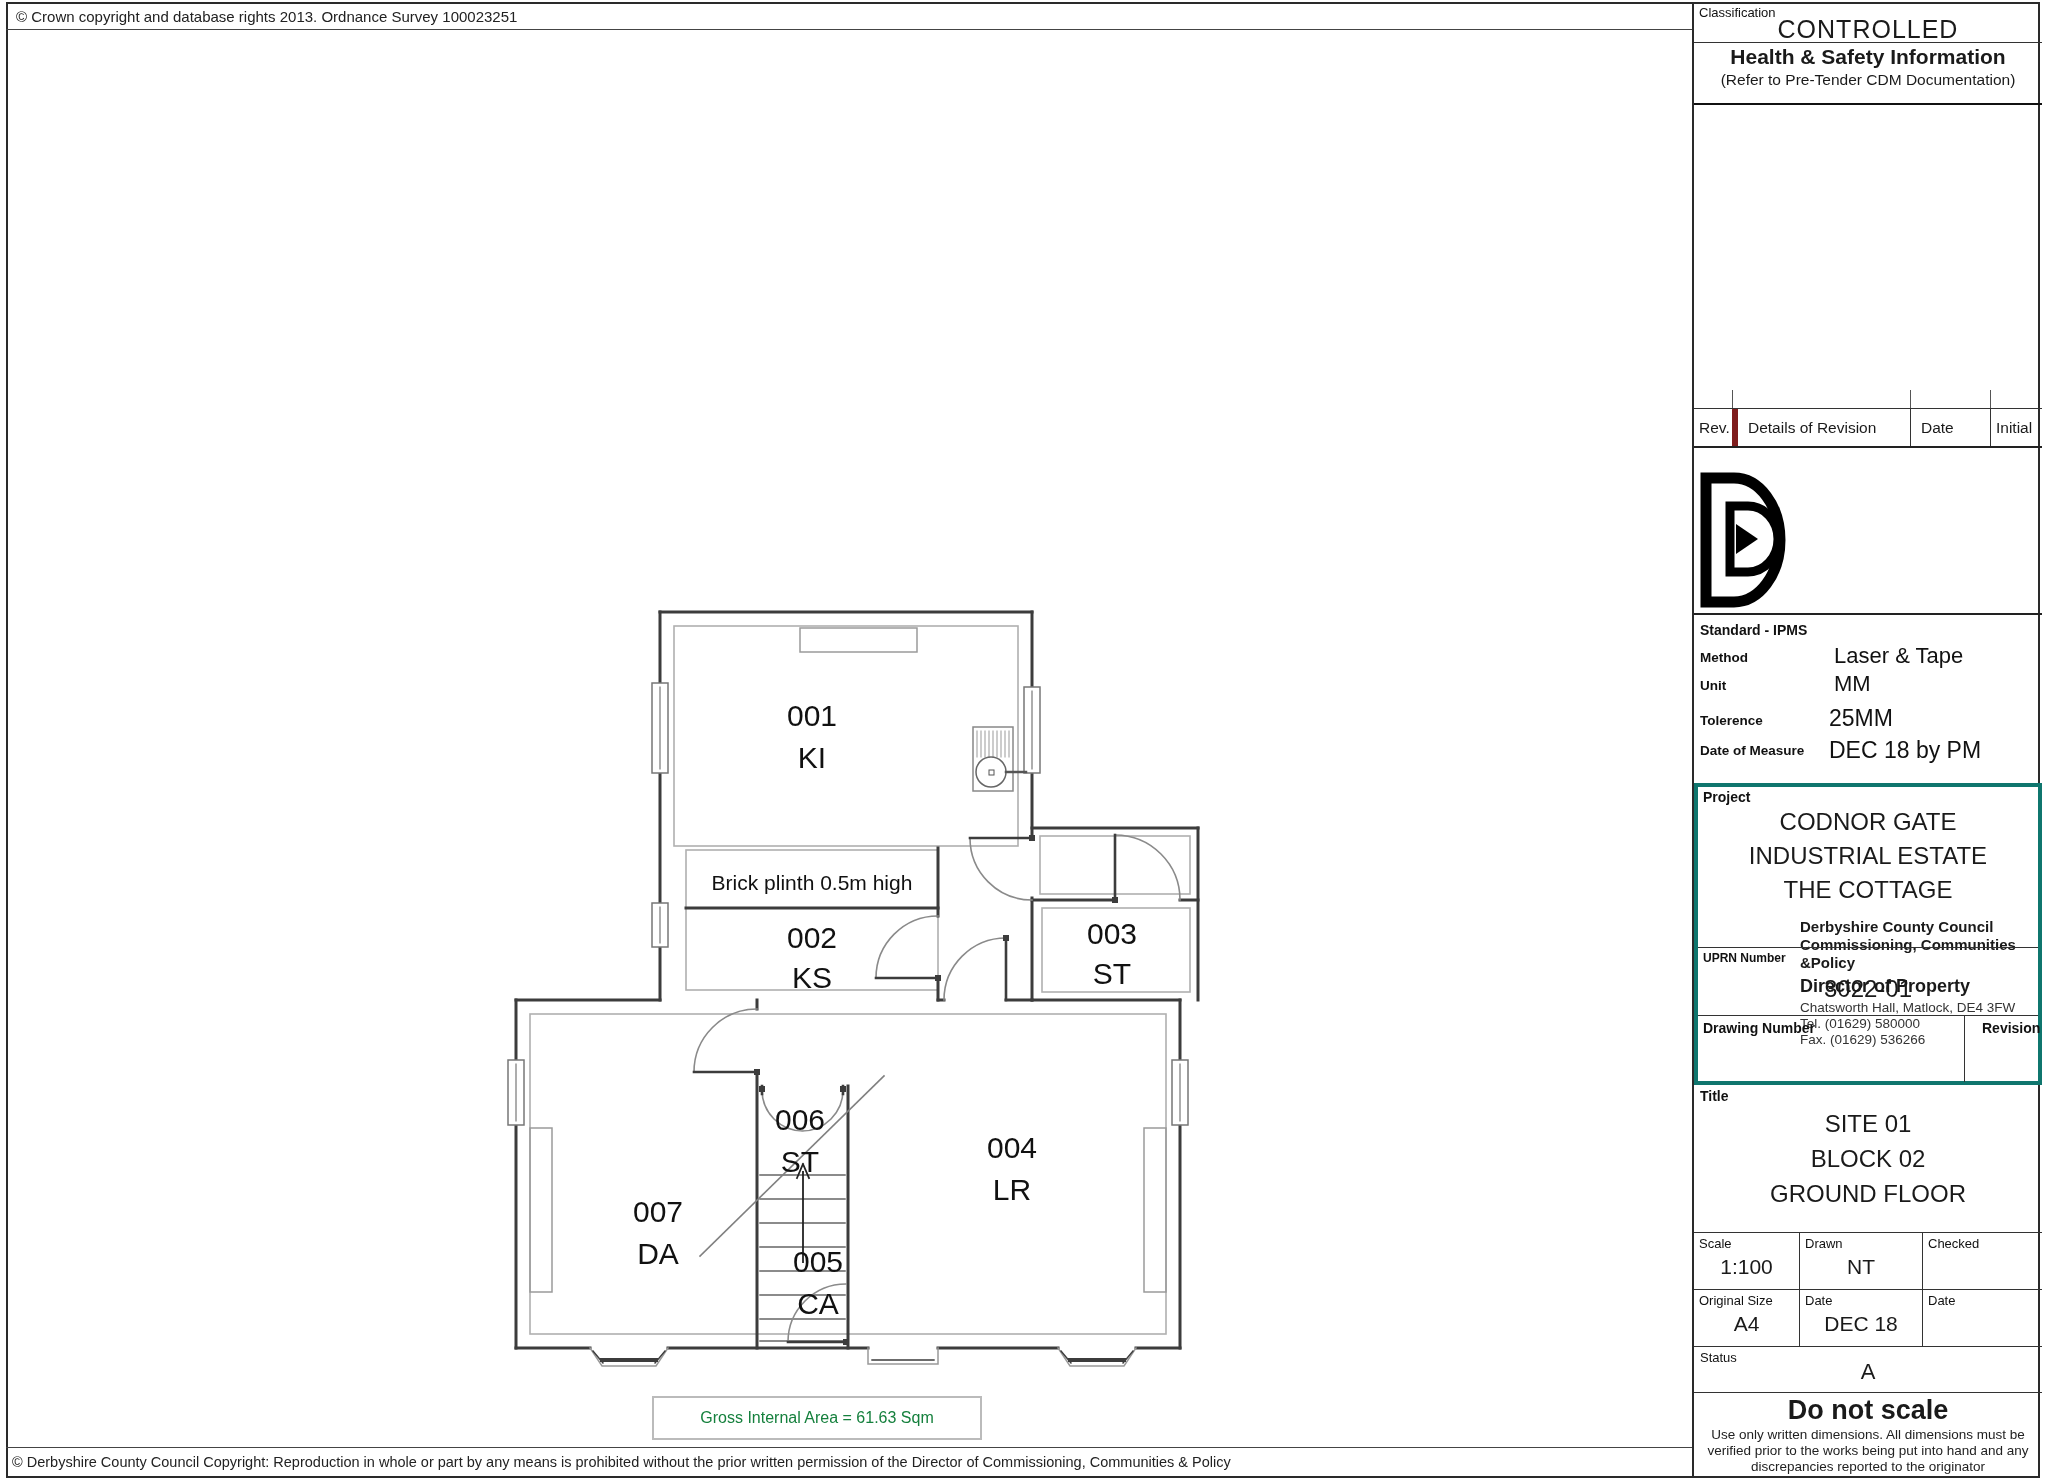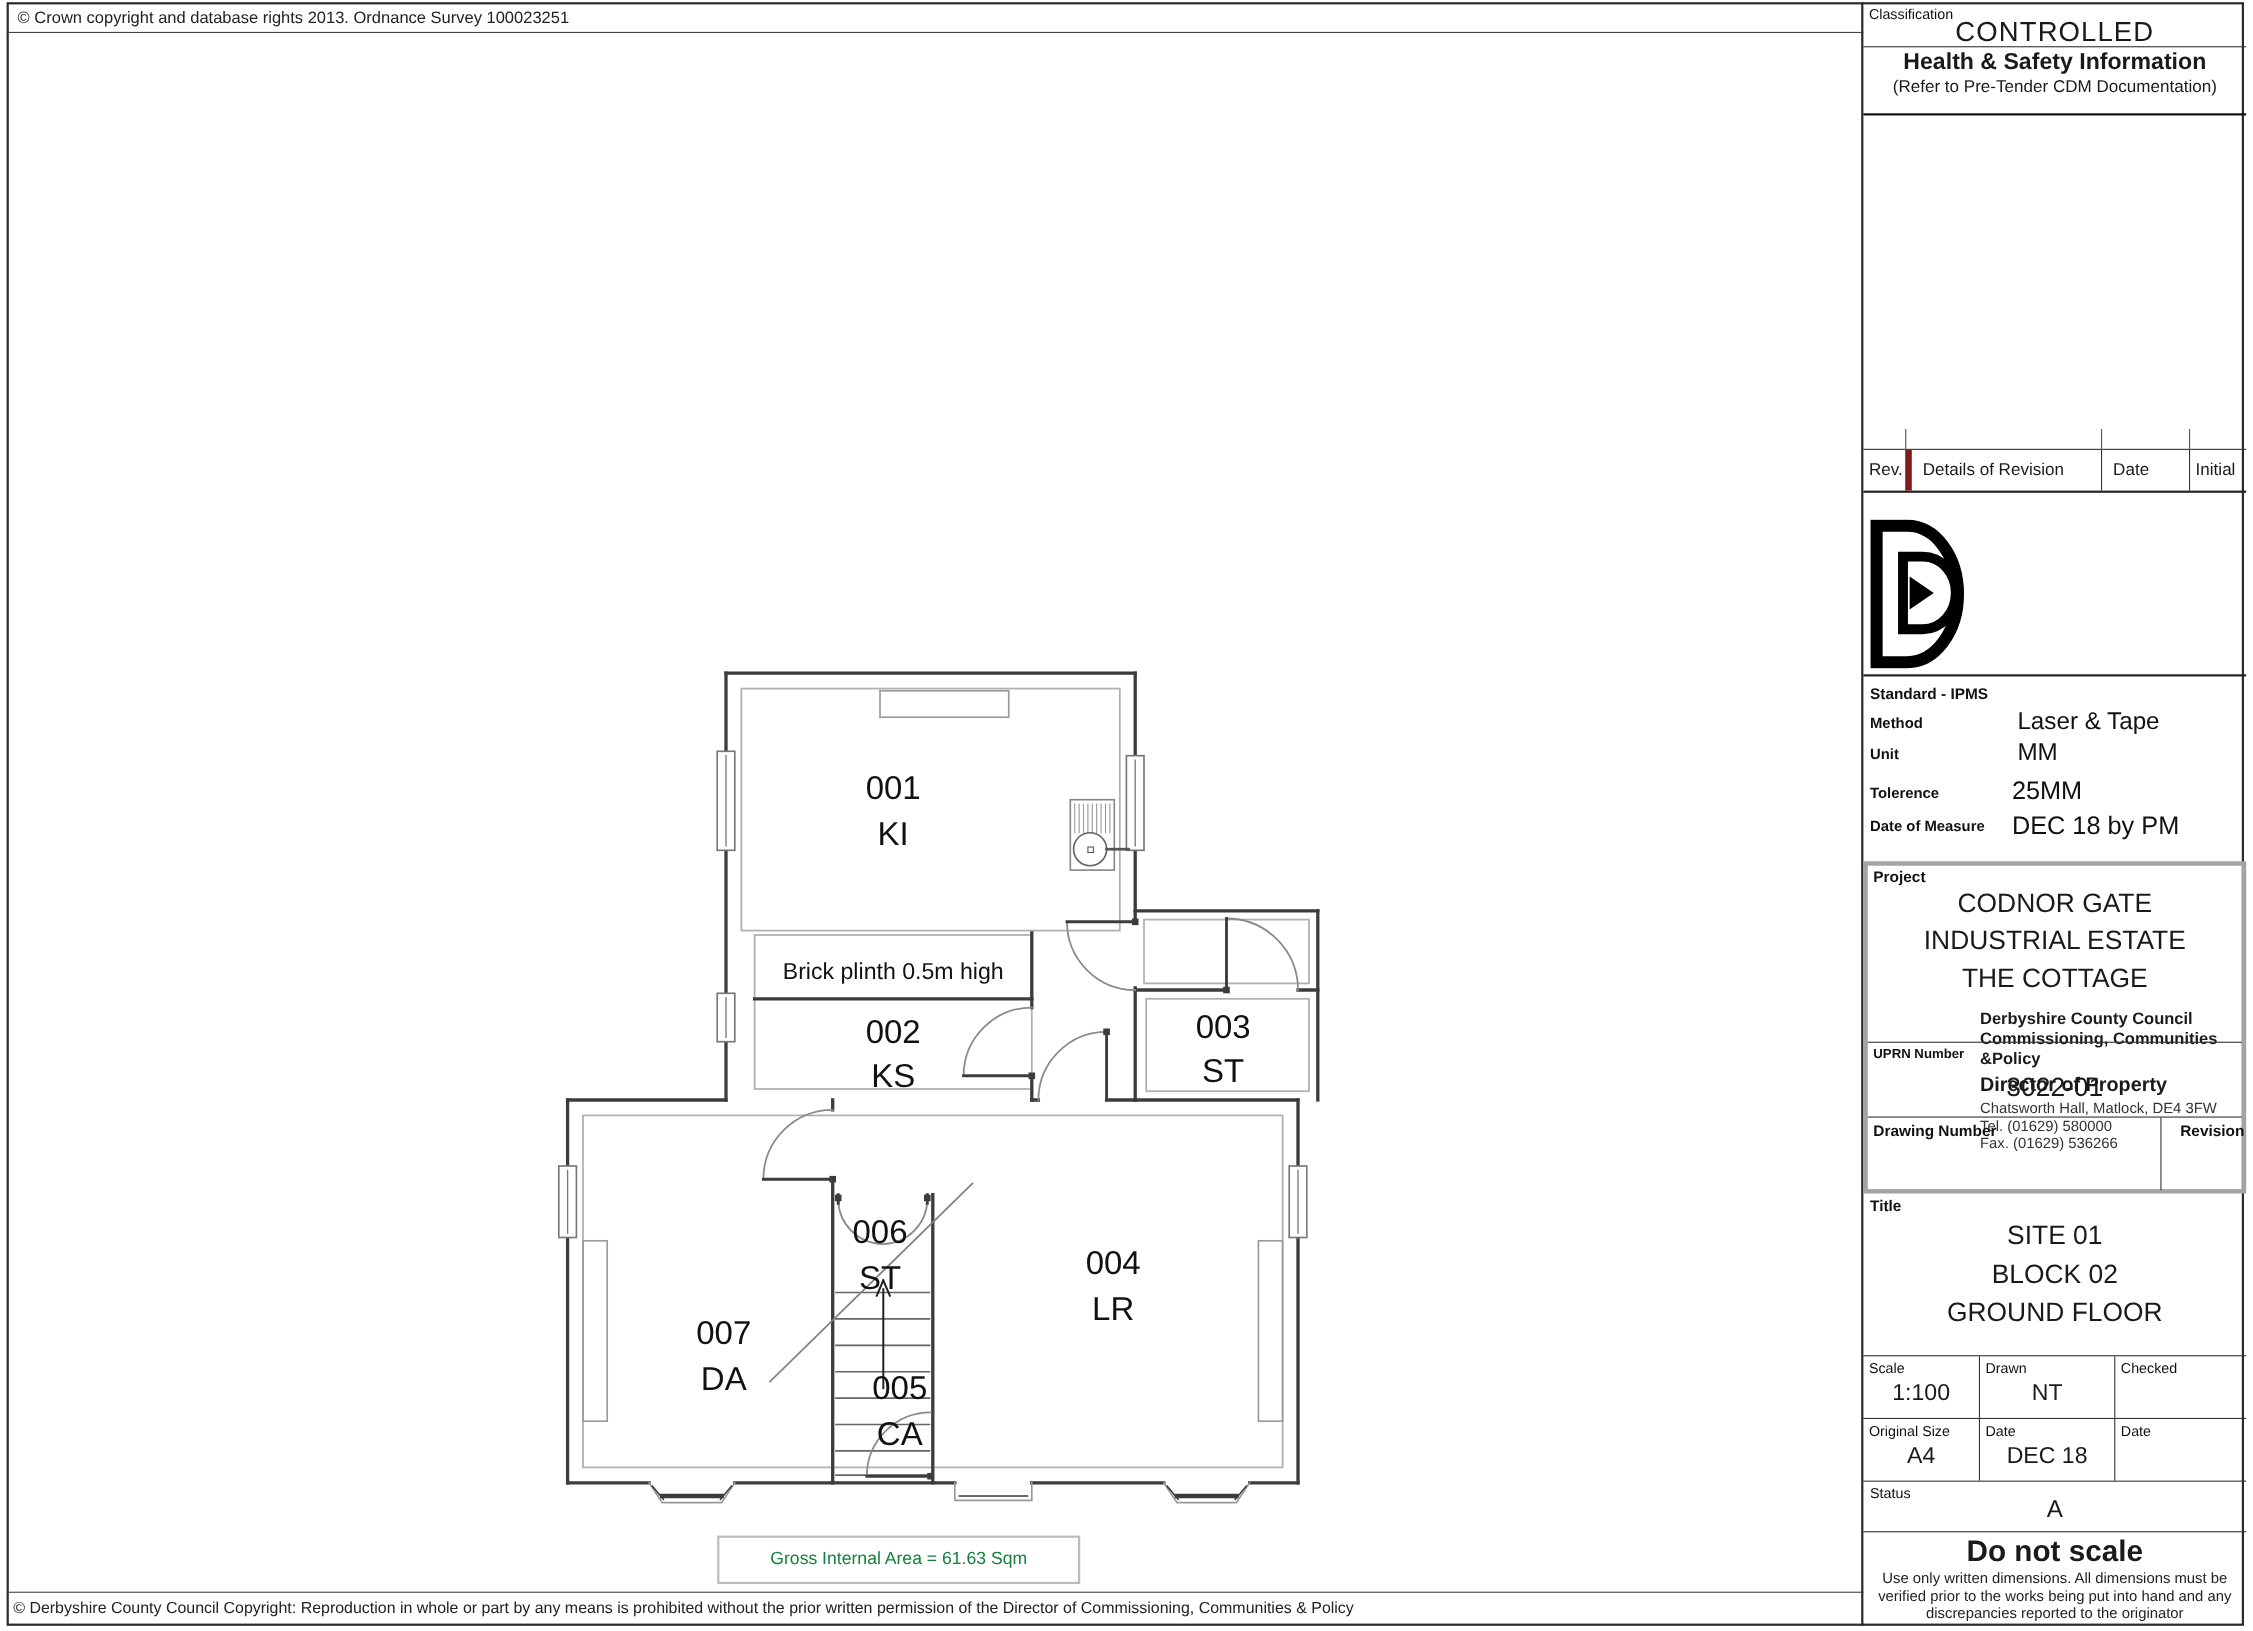--- a/index.html
+++ b/index.html
@@ -37,21 +37,21 @@
   #rev-c4{width:52px;border-left:1px solid #333;}
   
   #council-box{left:0;top:446px;width:348px;height:167px;border-bottom:2px solid #222;box-sizing:border-box;}
   #council-text{left:106px;top:470px;width:240px;font-size:15px;font-weight:bold;line-height:18px;}
   #council-director{left:106px;top:528px;font-size:18px;font-weight:bold;}
   #council-addr{left:106px;top:552px;font-size:13.5px;color:#333;line-height:16px;}
   
   #survey-box{left:0;top:613px;width:348px;height:168px;}
   .svalue{font-size:21px;color:#111;}
   
-  #project-box{left:0;top:781px;width:348px;height:302px;border:4px solid #a3a3a3;box-sizing:border-box;}
+  #project-box{left:0;top:781px;width:348px;height:302px;border:4px solid #0f766e;box-sizing:border-box;}
   #project-box .big{font-size:24px;line-height:34px;}
   #uprn-sec{left:0;top:160px;width:340px;height:68px;border-top:1px solid #333;}
   #dwg-sec{left:0;top:228px;width:340px;height:66px;border-top:1px solid #333;}
   #dwg-divider{left:266px;top:0;width:1px;height:66px;background:#333;}
   
   #title-box{left:0;top:1083px;width:348px;height:148px;border-bottom:1px solid #333;box-sizing:border-box;}
   #title-box .big{font-size:24px;line-height:35px;}
   
   .drow{left:0;width:348px;height:57px;display:flex;box-sizing:border-box;border-bottom:1px solid #333;}
   .drow .dcell{box-sizing:border-box;position:relative;height:100%;}

